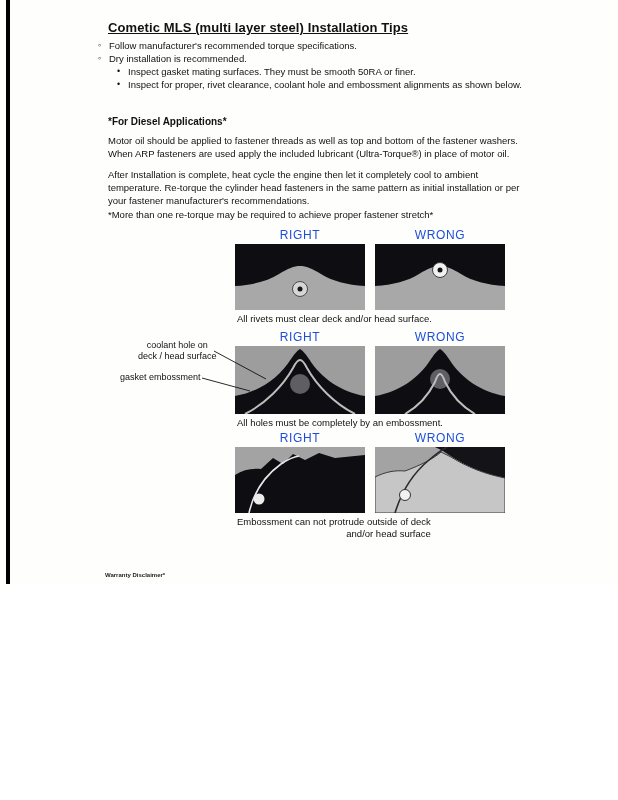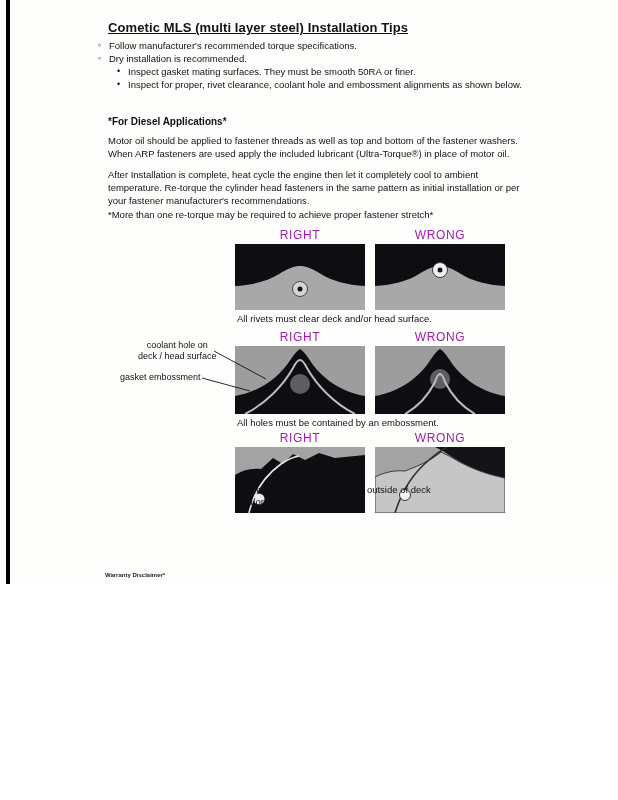--- a/index.html
+++ b/index.html
@@ -16,21 +16,21 @@
   .tips li::before { content:"◦"; position:absolute; left:0; top:0; font-size:9px; line-height:13px; }
   .tips li.sub { margin-left:19px; }
   .tips li.sub::before { content:"•"; font-size:9px; }
 
   .h2 { left:108px; top:116px; font-size:10px; font-weight:bold; }
   .body-text { font-size:9.5px; line-height:13px; width:420px; }
   .para1 { left:108px; top:134px; }
   .para2 { left:108px; top:168px; }
   .note  { left:108px; top:208px; }
 
-  .figure-label { width:130px; text-align:center; font-size:12px; letter-spacing:0.6px; color:#a21caf; }
+  .figure-label { width:130px; text-align:center; font-size:12px; letter-spacing:0.6px; color:#1d4ed8; }
   .figure { width:130px; }
   .figure svg { display:block; width:100%; height:100%; }
   .caption { font-size:9.5px; line-height:12px; white-space:pre-line; }
 
   .side-label { font-size:9px; line-height:11px; white-space:pre-line; color:#111;text-align:center; }
   .pointer-overlay { pointer-events:none; }
 
   .disclaimer { left:105px; top:572px; width:408px; font-size:6px; line-height:6.8px; color:#1d1d1d; text-align:justify; }
   .disclaimer .d-head { font-weight:bold; margin-bottom:5px; }
   .disclaimer p { margin-bottom:5px; white-space:pre-line; }
@@ -100,21 +100,21 @@
       <circle cx="65" cy="33" r="10" fill="#5f5f63"></circle>
       <path d="M30,68 C44,60 54,48 60,36 C62,30 64,28 65,28 C66,28 68,30 70,36 C76,48 86,60 100,68" fill="none" stroke="#bdbdbd" stroke-width="2"></path>
     </svg>
   </div>
 
   <svg class="abs pointer-overlay" style="left:125px; top:338px; width:200px; height:70px;" viewBox="0 0 200 70">
     <line x1="89" y1="13" x2="141" y2="41" stroke="#111" stroke-width="0.9"></line>
     <line x1="77" y1="40" x2="125" y2="53" stroke="#111" stroke-width="0.9"></line>
   </svg>
 
-  <div class="abs caption" style="left:237px; top:417px;">All holes must be contained by an embossment.</div>
+  <div class="abs caption" style="left:237px; top:417px;">All holes must be completely by an embossment.</div>
 
   <div class="abs figure-label" style="left:235px; top:431px;">RIGHT</div>
   <div class="abs figure-label" style="left:375px; top:431px;">WRONG</div>
 
   <div class="abs figure" style="left:235px; top:447px; height:66px;">
     <svg viewBox="0 0 130 66">
       <rect width="130" height="66" fill="#a3a3a3"></rect>
       <path d="M0,66 V28 C8,23 16,21 26,22 L38,11 L48,17 L58,7 L70,13 L84,6 L100,11 L130,8 V66 Z" fill="#0d0d12"></path>
       <path d="M14,66 C18,48 28,30 46,17 C52,13 58,10 64,9" fill="none" stroke="#e8e8e8" stroke-width="1.6"></path>
       <circle cx="24" cy="52" r="5.5" fill="#ececec"></circle>
@@ -122,21 +122,21 @@
   </div>
   <div class="abs figure" style="left:375px; top:447px; height:66px;">
     <svg viewBox="0 0 130 66">
       <rect width="130" height="66" fill="#a3a3a3"></rect>
       <path d="M60,0 H130 V32 C104,26 82,14 68,4 Z" fill="#141418"></path>
       <path d="M0,66 V30 C10,25 20,23 30,24 C46,18 58,12 66,5 L76,10 C92,20 110,27 130,31 V66 Z" fill="#c6c6c6" stroke="#3a3a3a" stroke-width="1"></path>
       <path d="M20,66 C26,46 36,28 54,13 C60,8 66,3 72,0" fill="none" stroke="#2a2a2e" stroke-width="1.6"></path>
       <circle cx="30" cy="48" r="5.5" fill="#f2f2f2" stroke="#333" stroke-width="1"></circle>
     </svg>
   </div>
-  <div class="abs caption" style="left:237px; top:484px;">Embossment can not protrude outside of deck
+  <div class="abs caption" style="left:237px; top:516px;text-align:right;">Embossment can not protrude outside of deck
 and/or head surface</div>
 
   <div class="abs disclaimer">
     <div class="d-head">Warranty Disclaimer*</div>
     <p>Due to the nature of performance applications, the parts in this catalog are sold without any express warranty or any implied warranty of merchantability or fitness for a particular purpose.  Cometic Gasket Inc., shall not, under any circumstances, be liable for any special, incidental or consequential damages, including, person, party or property, but not limited to, damage, or loss of property or equipment, loss of profits or revenue, cost of purchased or replacement goods, or claims of customers of the purchase, which may arise and/or result from sale, installation or use of these parts.  Installation of these parts could adversely affect the motor manufacturers warranty coverage.</p>
     <p>VENUE-The agreed upon venue, in the event of dispute whatsoever between the parties, whether instituted by either party, including, but not limited to, contract terms, payment terms, delivery, type, defects, sufficiency of product, shall be the Court of Common Pleas, Lake County, Ohio or the Painesville Municipal Court, Lake County, Ohio, depending on the amount in controversy.
 This agreement shall be governed by and construed under the laws of the State of Ohio.</p>
     <p>All prices and terms are subject to change without notice.</p>
     <p>Terms COD- Secured with a completed dealer/jobber application on File, COD-Company check with a current credit card number on file.  Open accounts may be established by well rated firms.  A credit application is available upon request.  Open accounts are due payable Net 30 days from date of invoice.  No statement will be sent.  If an account becomes 60 or more days past due, it is subject to being placed on credit hold.  No orders will be shipped or new orders accepted until past due balance is paid.  If an account becomes 90 or more days past due, it is subject to being placed for collections.  All costs of collection are the responsibility of the customer, including attorney fees, court costs, and other expenses of litigation.</p>
     <p>Returns- Authorized (RGA) must be obtained in advance on all returns.  A packing slip or invoice number must accompany the merchandise.  No returns after 30 days from invoice date.  All returns are subject to a 25% restocking charge.  All custom designed and custom manufactured gaskets are non-returnable.</p>

